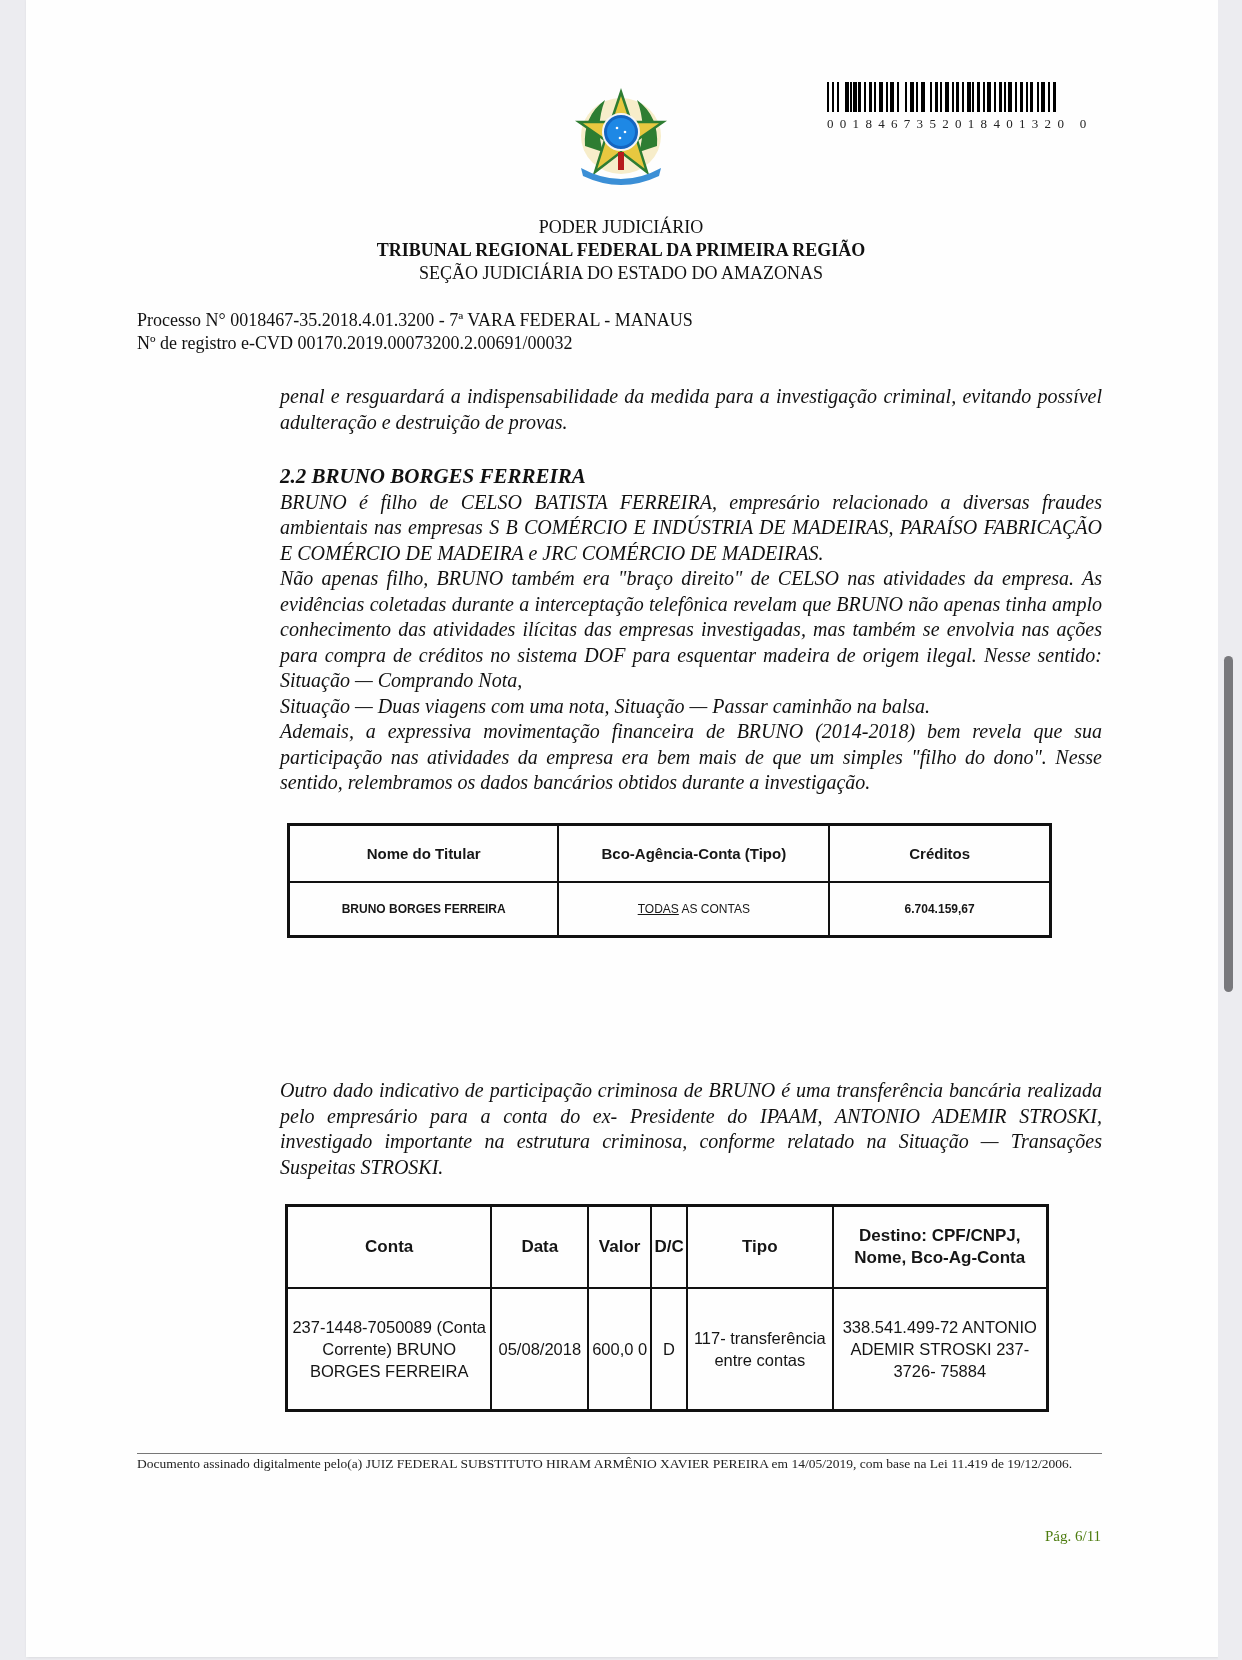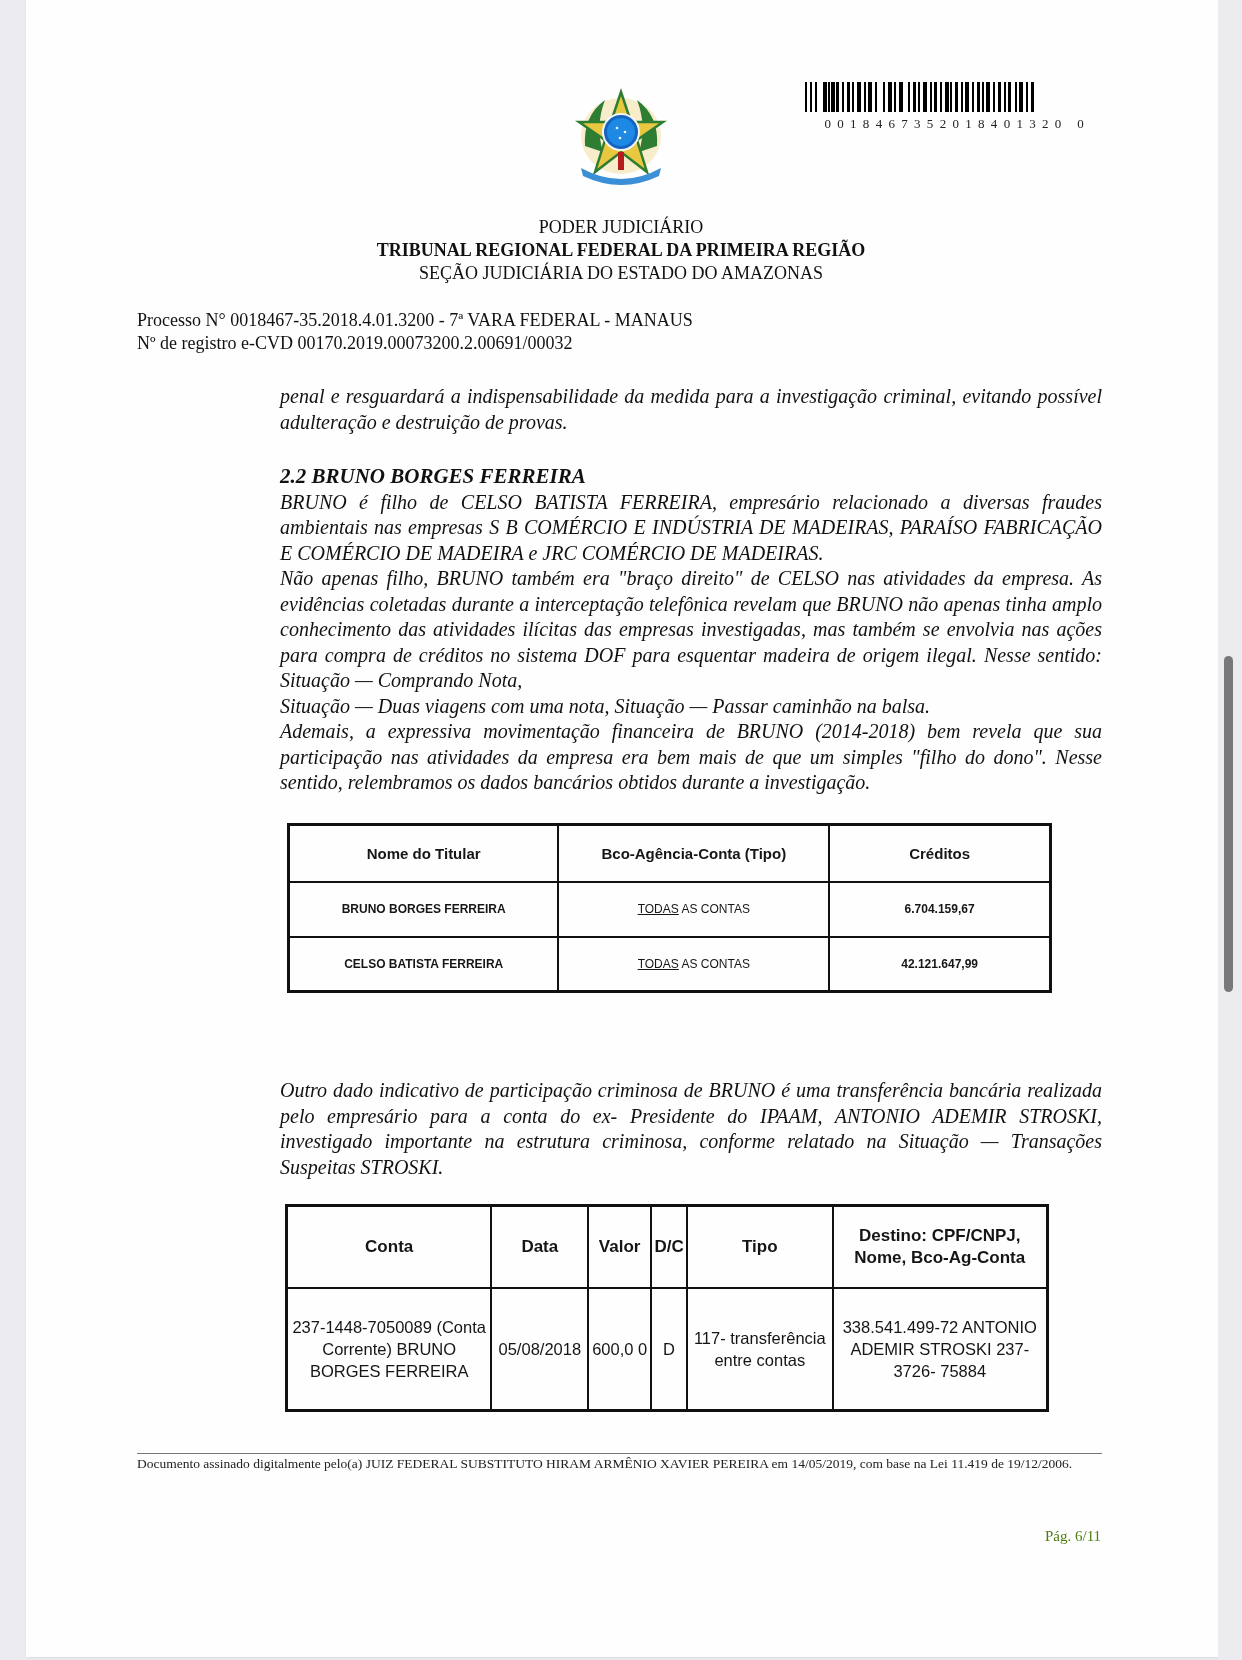--- a/index.html
+++ b/index.html
@@ -12,21 +12,21 @@
     background: #fefefe; box-shadow: 1px 0 3px rgba(0,0,0,0.12);
   }
   .scroll-track { position: absolute; right: 0; top: 0; width: 24px; height: 1660px; background: #ececf0; }
   .scroll-thumb {
     position: absolute; left: 1224px; top: 656px; width: 9px; height: 336px;
     background: #78787c; border-radius: 5px;
   }
 
   
   .emblem { position: absolute; left: 575px; top: 86px; width: 92px; height: 100px; }
-  .barcode-wrap { position: absolute; left: 805px; top: 82px; width: 285px; text-align: right; }
+  .barcode-wrap { position: absolute; left: 827px; top: 82px; width: 285px; }
   .barcode { height: 30px; display: flex; align-items: stretch; gap: 0; }
   .barcode span { display: block; background: #000; height: 100%; }
   .barcode-digits {
     font-family: "Liberation Serif", serif; font-size: 13px; letter-spacing: 6.3px;
     margin-top: 4px; color: #222;
   }
 
   .court { position: absolute; left: 0; width: 100%; text-align: center; font-size: 18px; line-height: 23px; }
   .court .l1 { position: absolute; top: 216px; left: 0; width: 100%; }
   .court .l2 { position: absolute; top: 239px; left: 0; width: 100%; font-weight: bold; }
@@ -179,25 +179,20 @@
         <tr>
       <th class="c1">Nome do Titular</th>
       <th class="c2">Bco-Agência-Conta (Tipo)</th>
       <th class="c3">Créditos</th>
     </tr>
     <tr>
       <td>BRUNO BORGES FERREIRA</td>
       <td><span class="u">TODAS</span><span class="nb"> AS CONTAS</span></td>
       <td>6.704.159,67</td>
     </tr>
-    <tr>
-      <td>CELSO BATISTA FERREIRA</td>
-      <td><span class="u">TODAS</span><span class="nb"> AS CONTAS</span></td>
-      <td>42.121.647,99</td>
-    </tr>
   </tbody>
     </table>
 
   <div class="body-text" style="top:1078px;">
     <p class="last-line">Outro dado indicativo de participação criminosa de BRUNO é uma transferência bancária realizada pelo empresário para a conta do ex- Presidente do IPAAM, ANTONIO ADEMIR STROSKI, investigado importante na estrutura criminosa, conforme relatado na Situação — Transações Suspeitas STROSKI.</p>
   </div>
 
   <table class="t2">
     <tbody>
         <tr>

